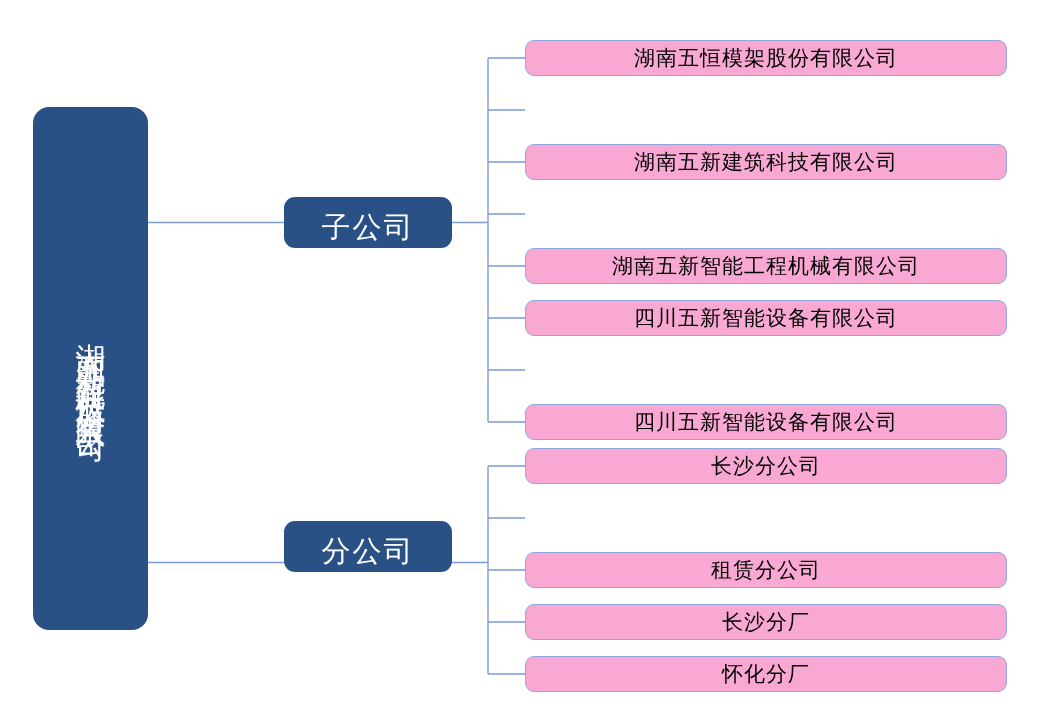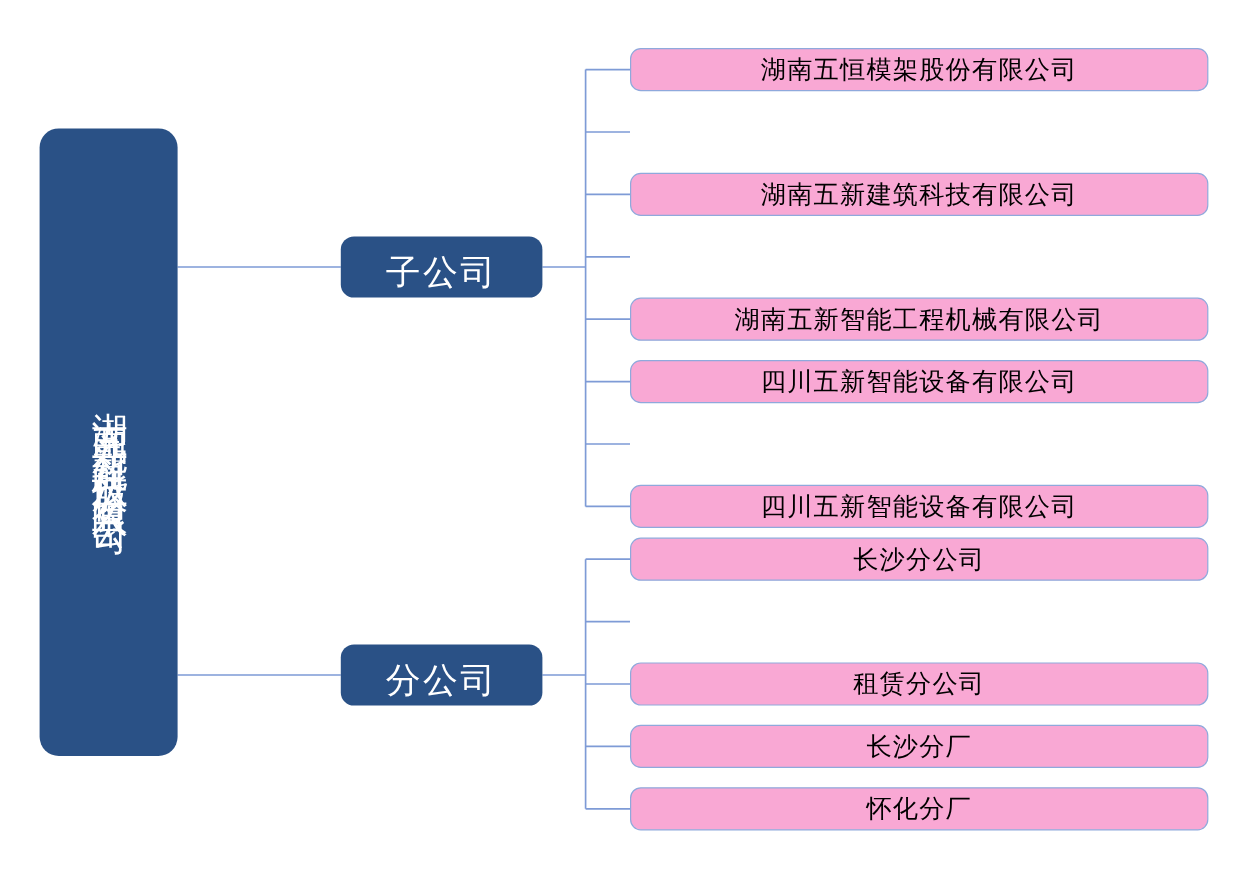--- a/index.html
+++ b/index.html
@@ -55,21 +55,21 @@
     background: var(--node-dark);
     border-radius: 11px;
     display: flex;
     align-items: flex-end;
     justify-content: center;
     color: #FFFFFF;
     font-size: 29px;
     letter-spacing: 2px;
   }
   .group-node.subsidiaries { top: 197px; }
-  .group-node.branches     { top: 537px; font-family: Liberation Serif, serif; }
+  .group-node.branches     { top: 521px; font-family: Liberation Serif, serif; }
 
   .leaf-node {
     position: absolute;
     left: 525px;
     width: 482px; height: 36px;
     background: #f9a8d4;
     border: 1.5px solid var(--node-border);
     border-radius: 9px;
     display: flex;
     align-items: center;

